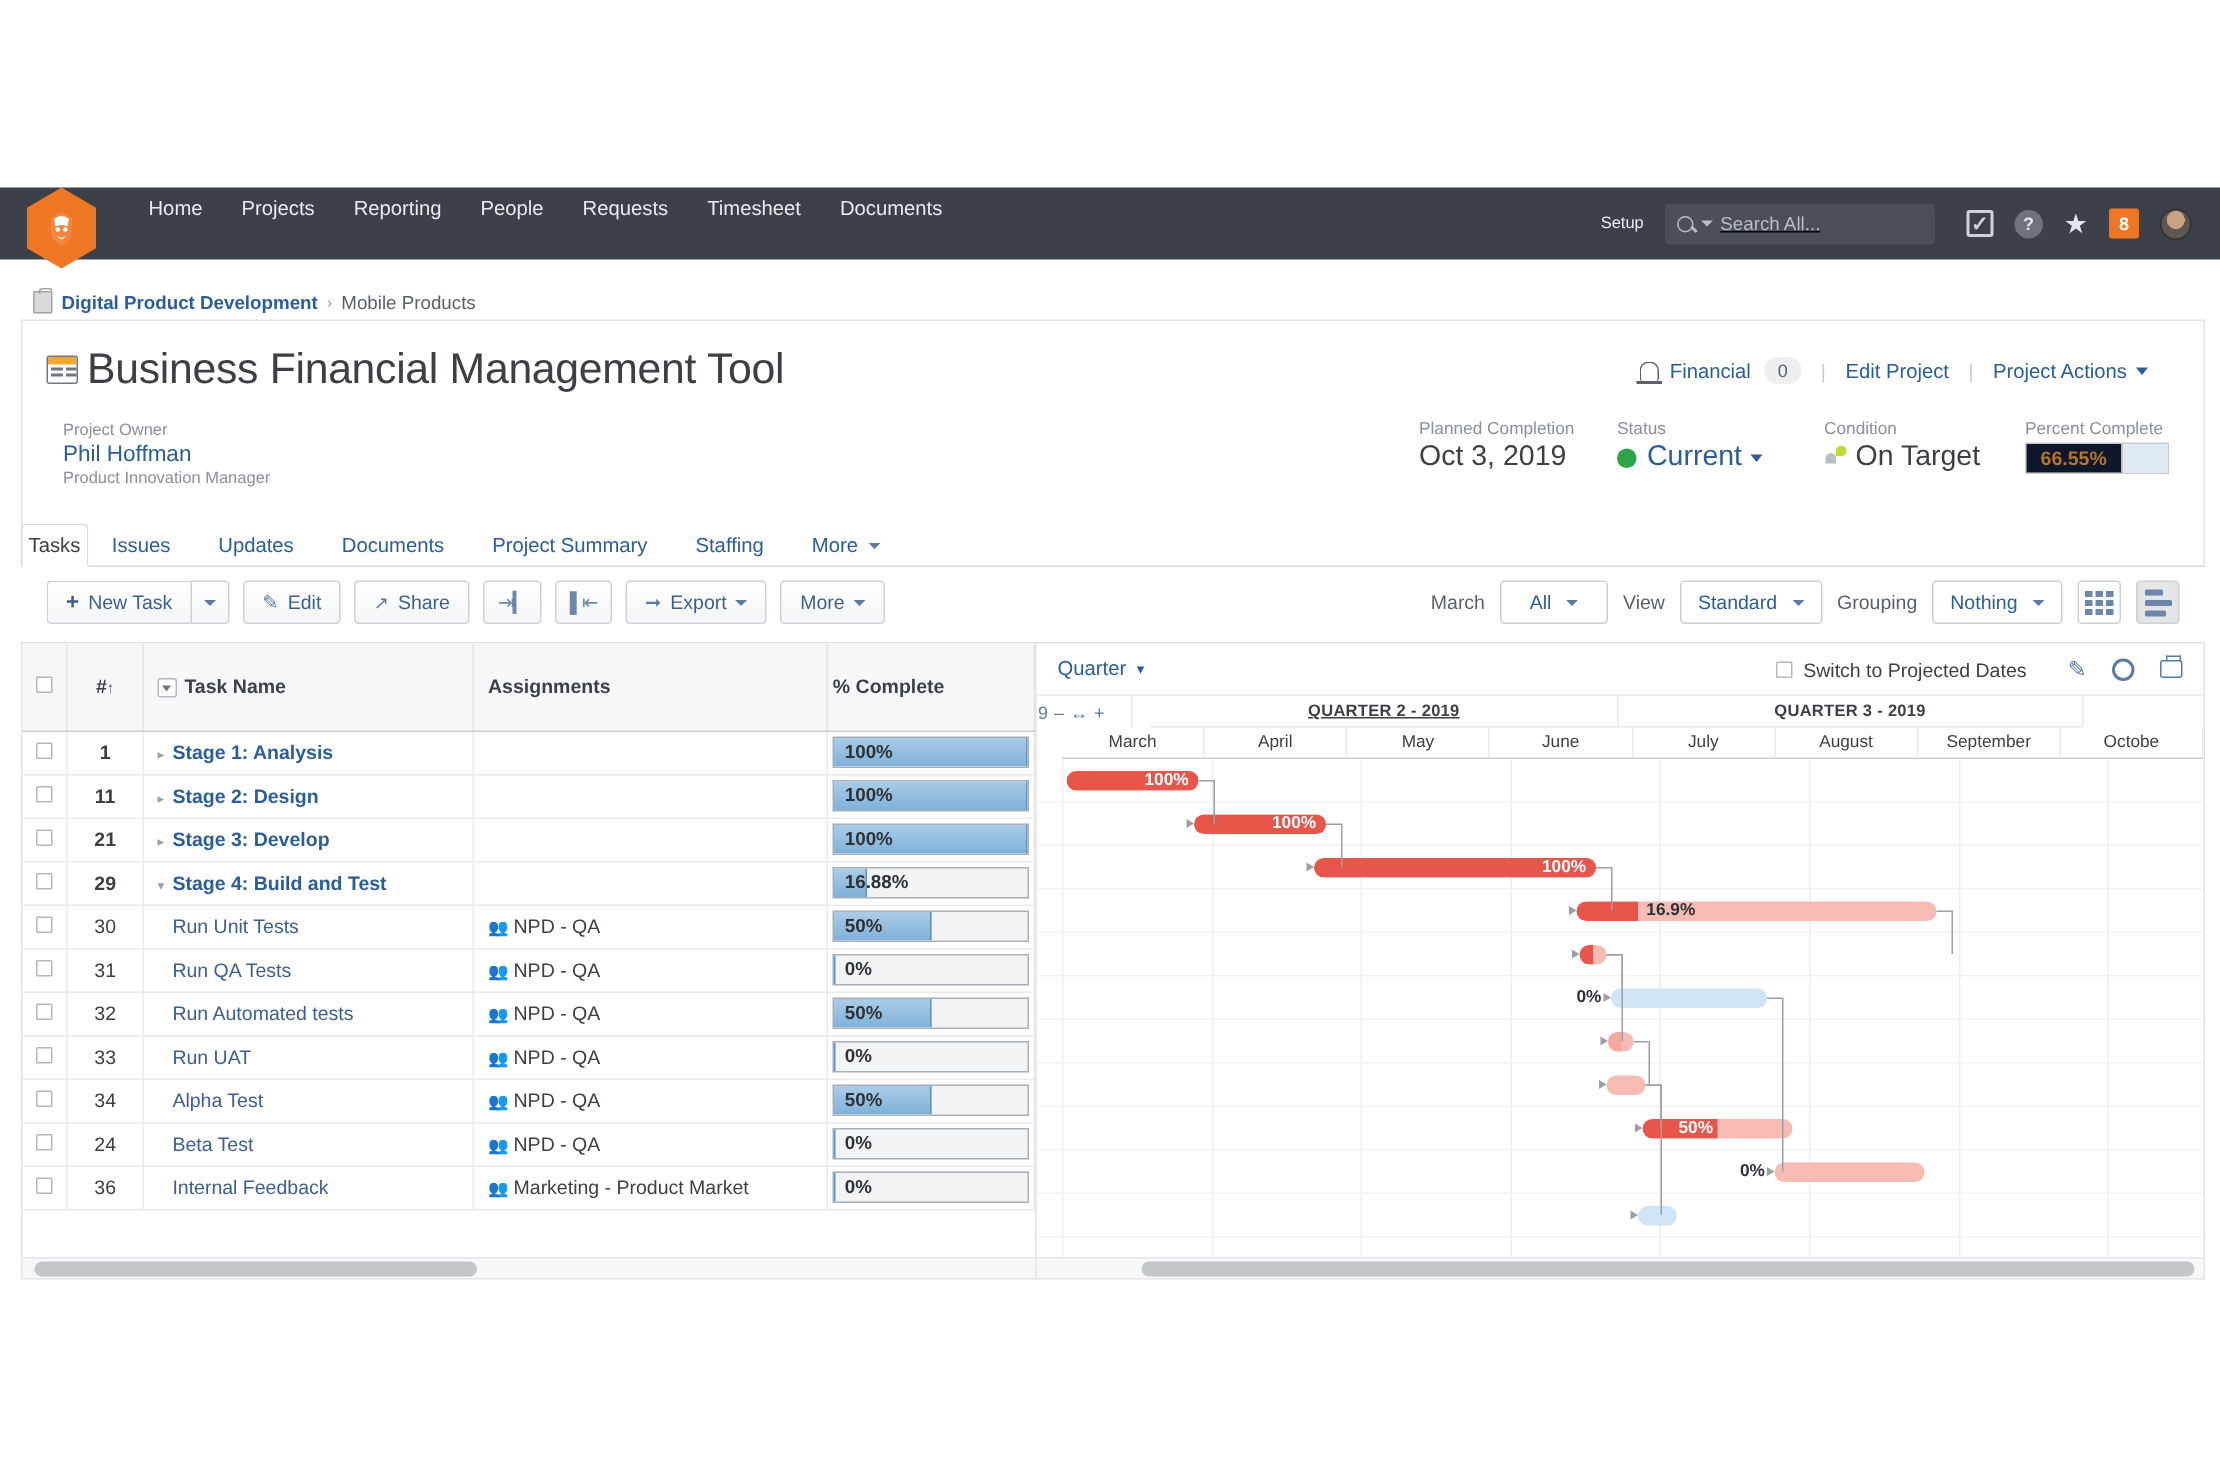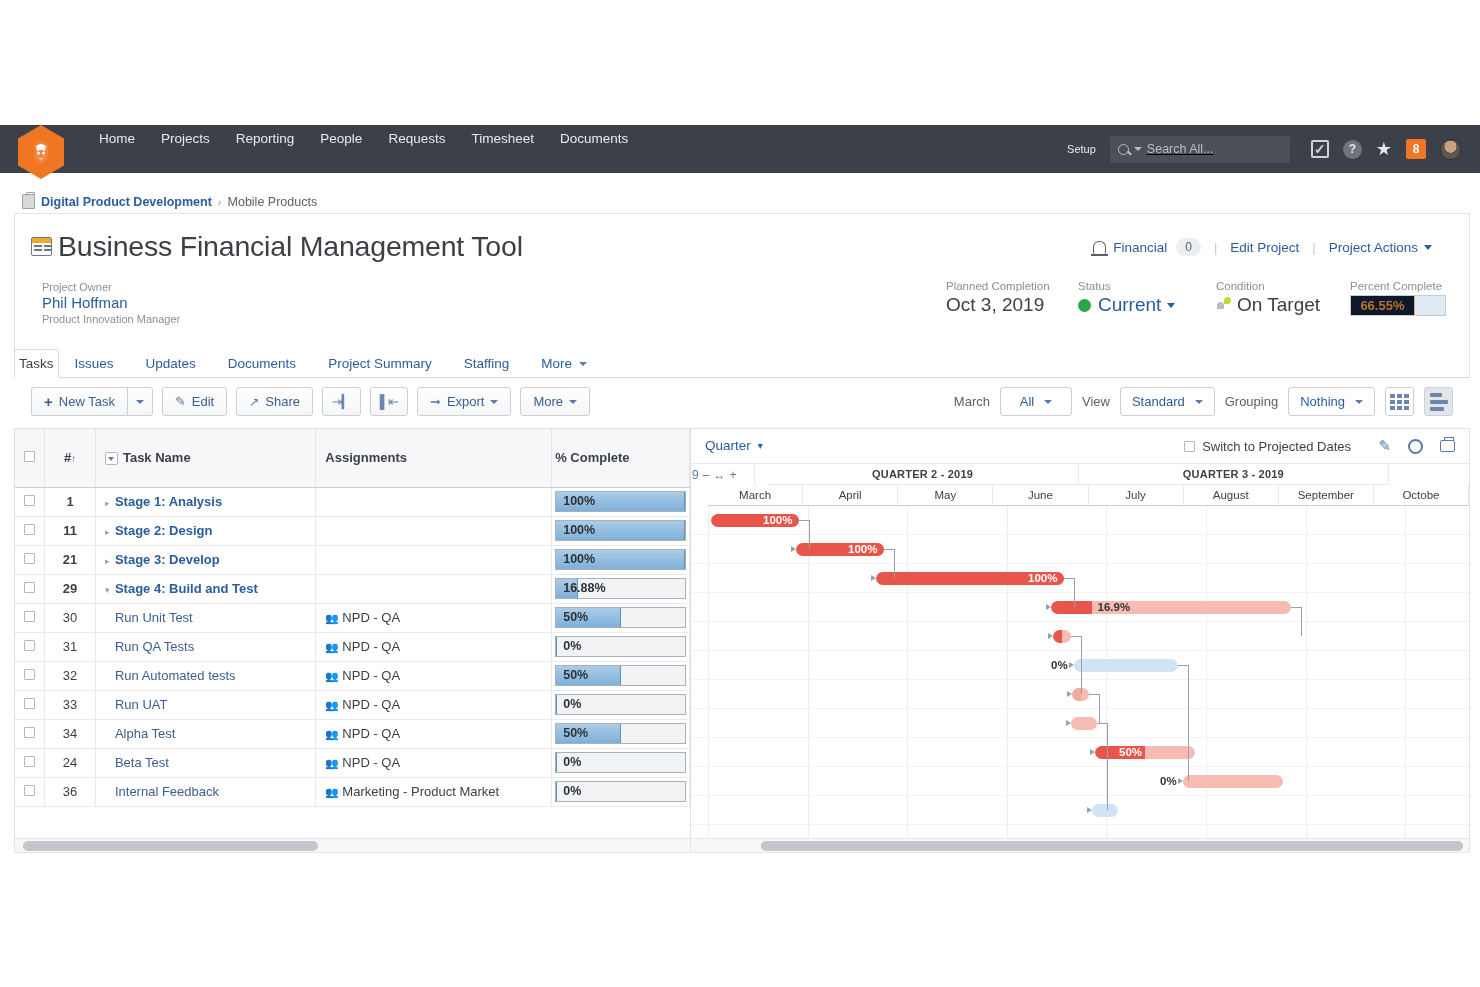--- a/index.html
+++ b/index.html
@@ -500,21 +500,21 @@
             <td class="c-pct">
               <div class="progcell">
                 <div class="progfill" style="width:16.88%"></div>
                 <div class="progtxt">16.88%</div>
               </div>
             </td>
           </tr>
           <tr>
             <td class="c-chk"><span class="chk"></span></td>
             <td class="c-num">30</td>
-            <td class="c-name"><span class="twisty-r"></span><span class="tname">Run Unit Test</span></td>
+            <td class="c-name"><span class="twisty-r"></span><span class="tname">Run Unit Tests</span></td>
             <td class="c-assign"><span class="asg-ico">👥</span><span>NPD - QA</span></td>
             <td class="c-pct">
               <div class="progcell">
                 <div class="progfill" style="width:50%"></div>
                 <div class="progtxt">50%</div>
               </div>
             </td>
           </tr>
           <tr>
             <td class="c-chk"><span class="chk"></span></td>
@@ -610,21 +610,21 @@
     </div>
 
     <div class="g-zoom">
       <span>9</span>
       <span>–</span>
       <span>↔</span>
       <span>+</span>
     </div>
 
     <div class="qrow" id="qrow">
-        <div class="qcell" style="width: 311.22px; margin-left: 12.44px;">QUARTER 2 - 2019</div>
+        <div class="qcell" style="width: 311.22px; margin-left: 12.44px; text-decoration: underline;">QUARTER 2 - 2019</div>
         <div class="qcell" style="width: 310.44px;">QUARTER 3 - 2019</div>
       </div>
     <div class="mrow" id="mrow">
         <div class="mcell" style="width: 99.6px; margin-left: 17px;">March</div>
         <div class="mcell" style="width: 99.6px;">April</div>
         <div class="mcell" style="width: 99.6px;">May</div>
         <div class="mcell" style="width: 99.6px;">June</div>
         <div class="mcell" style="width: 99.6px;">July</div>
         <div class="mcell" style="width: 99.6px;">August</div>
         <div class="mcell" style="width: 99.6px;">September</div>

